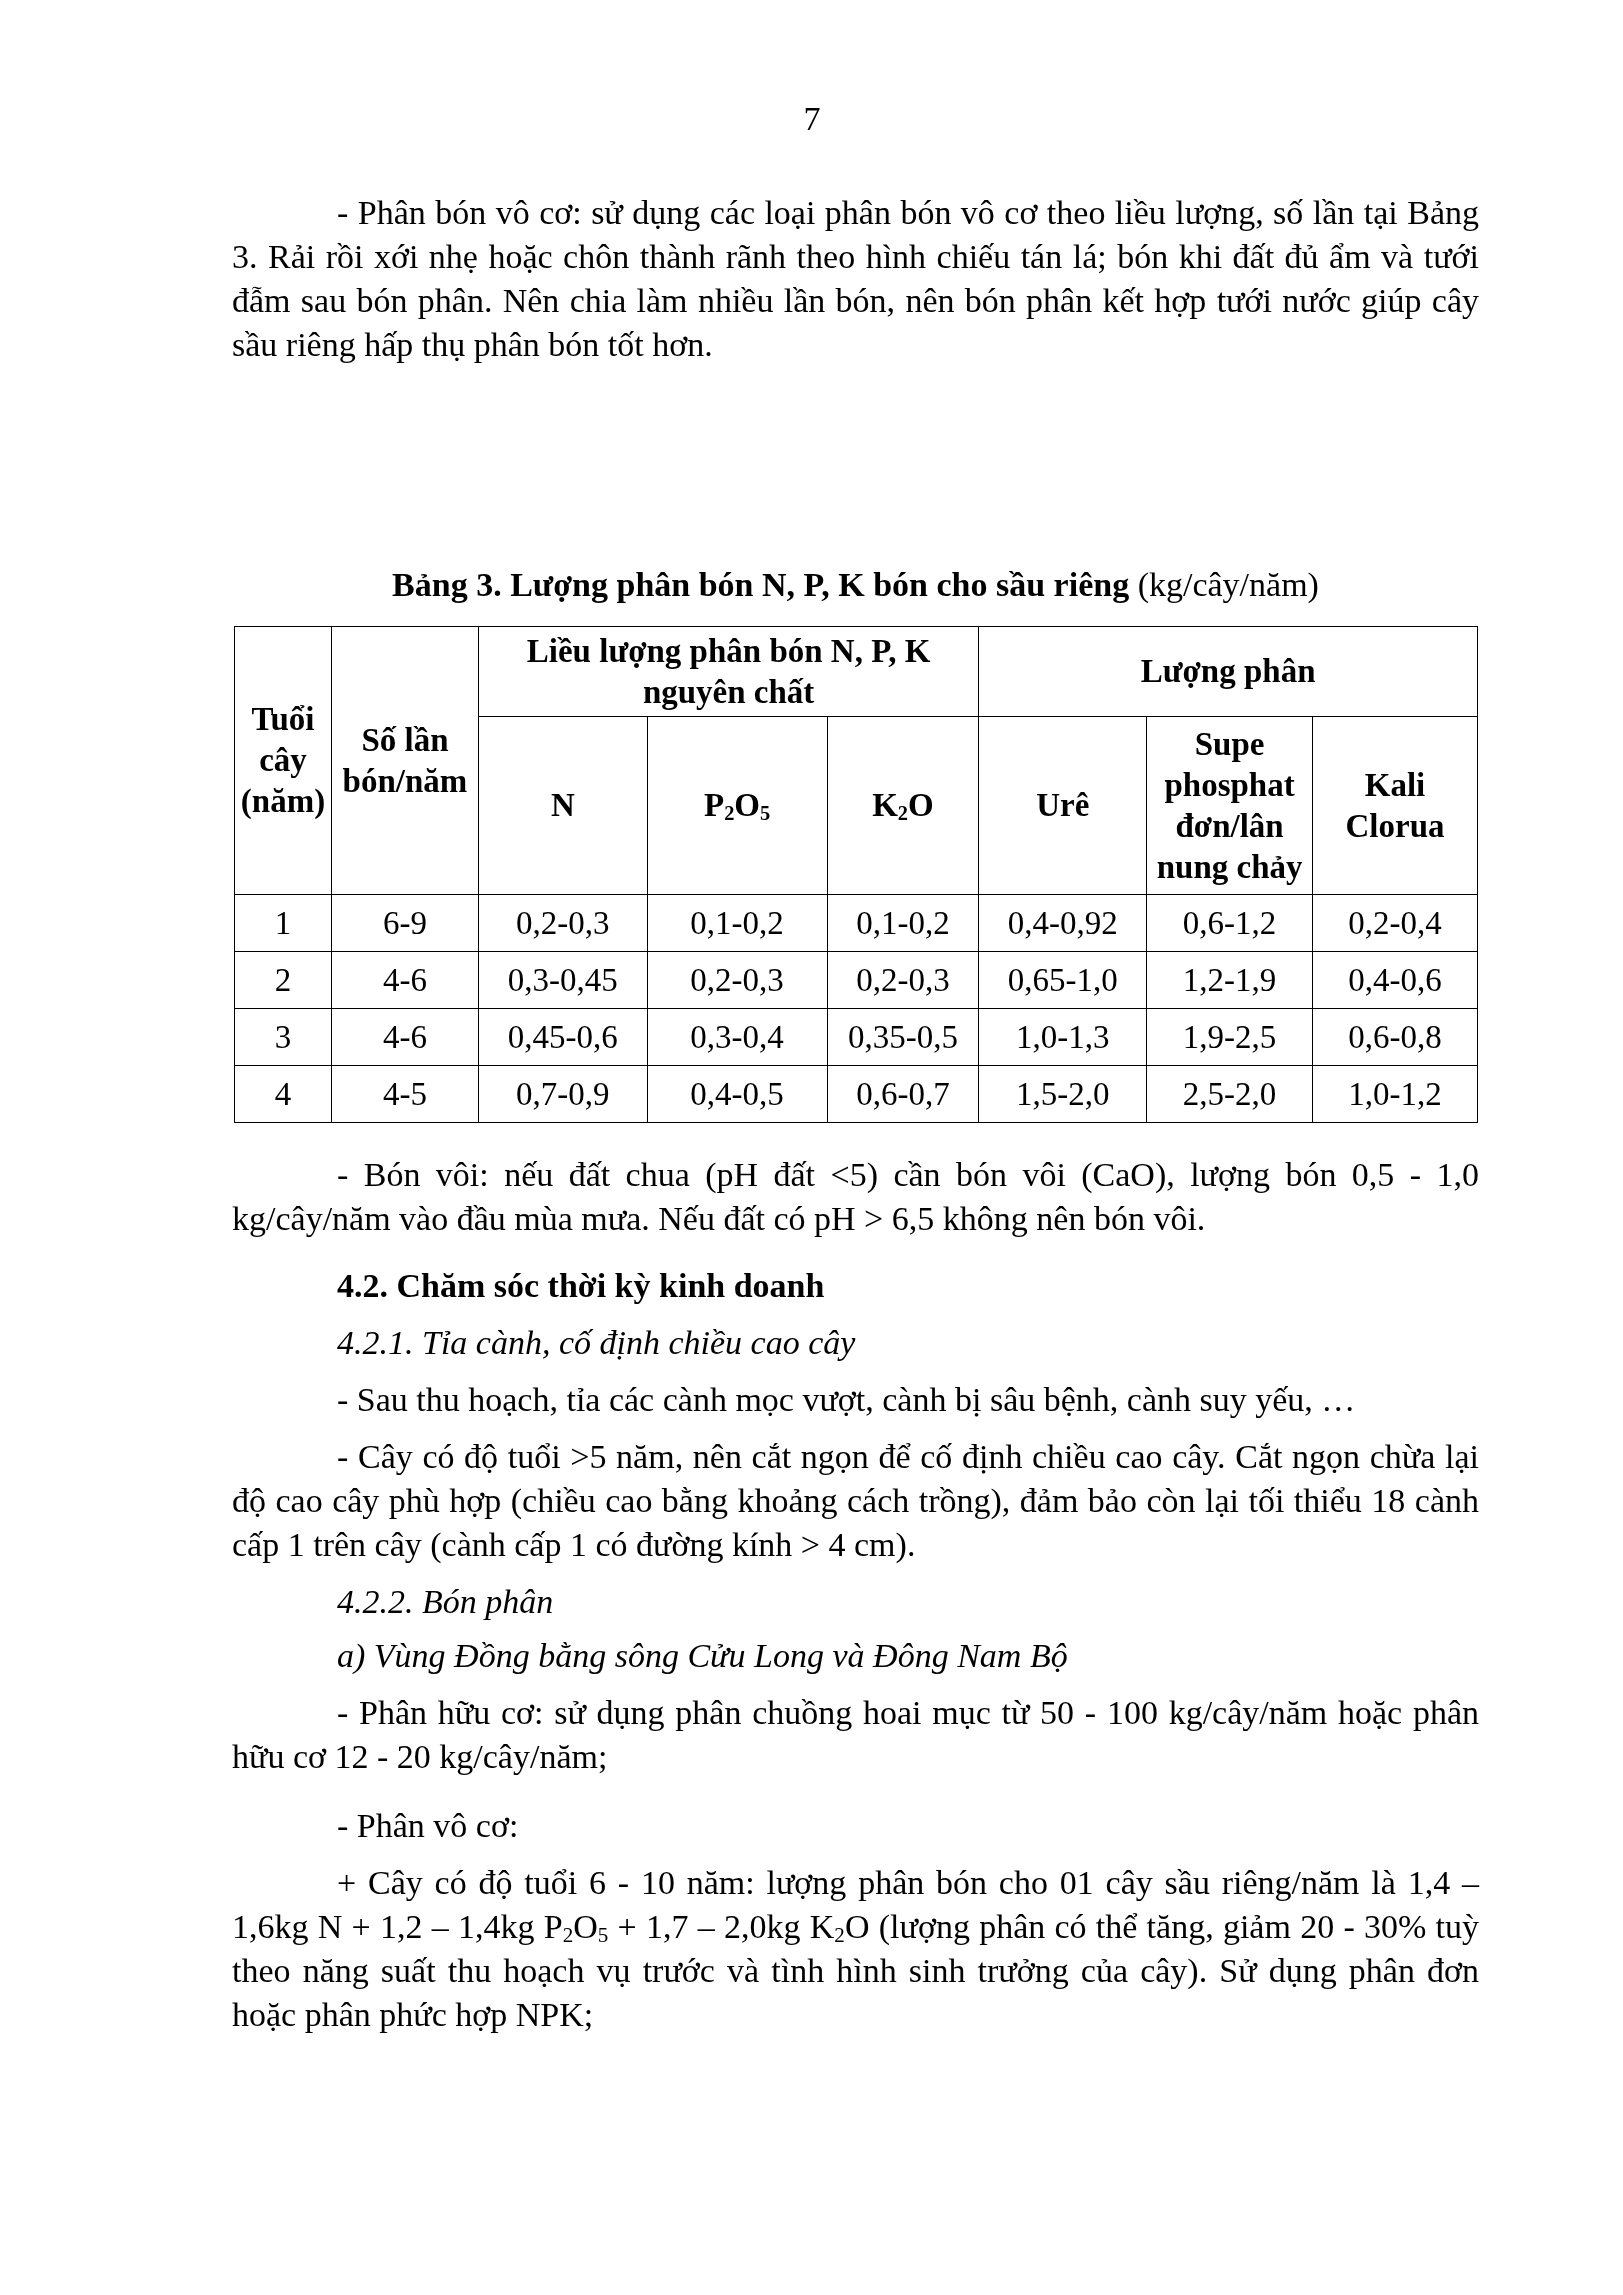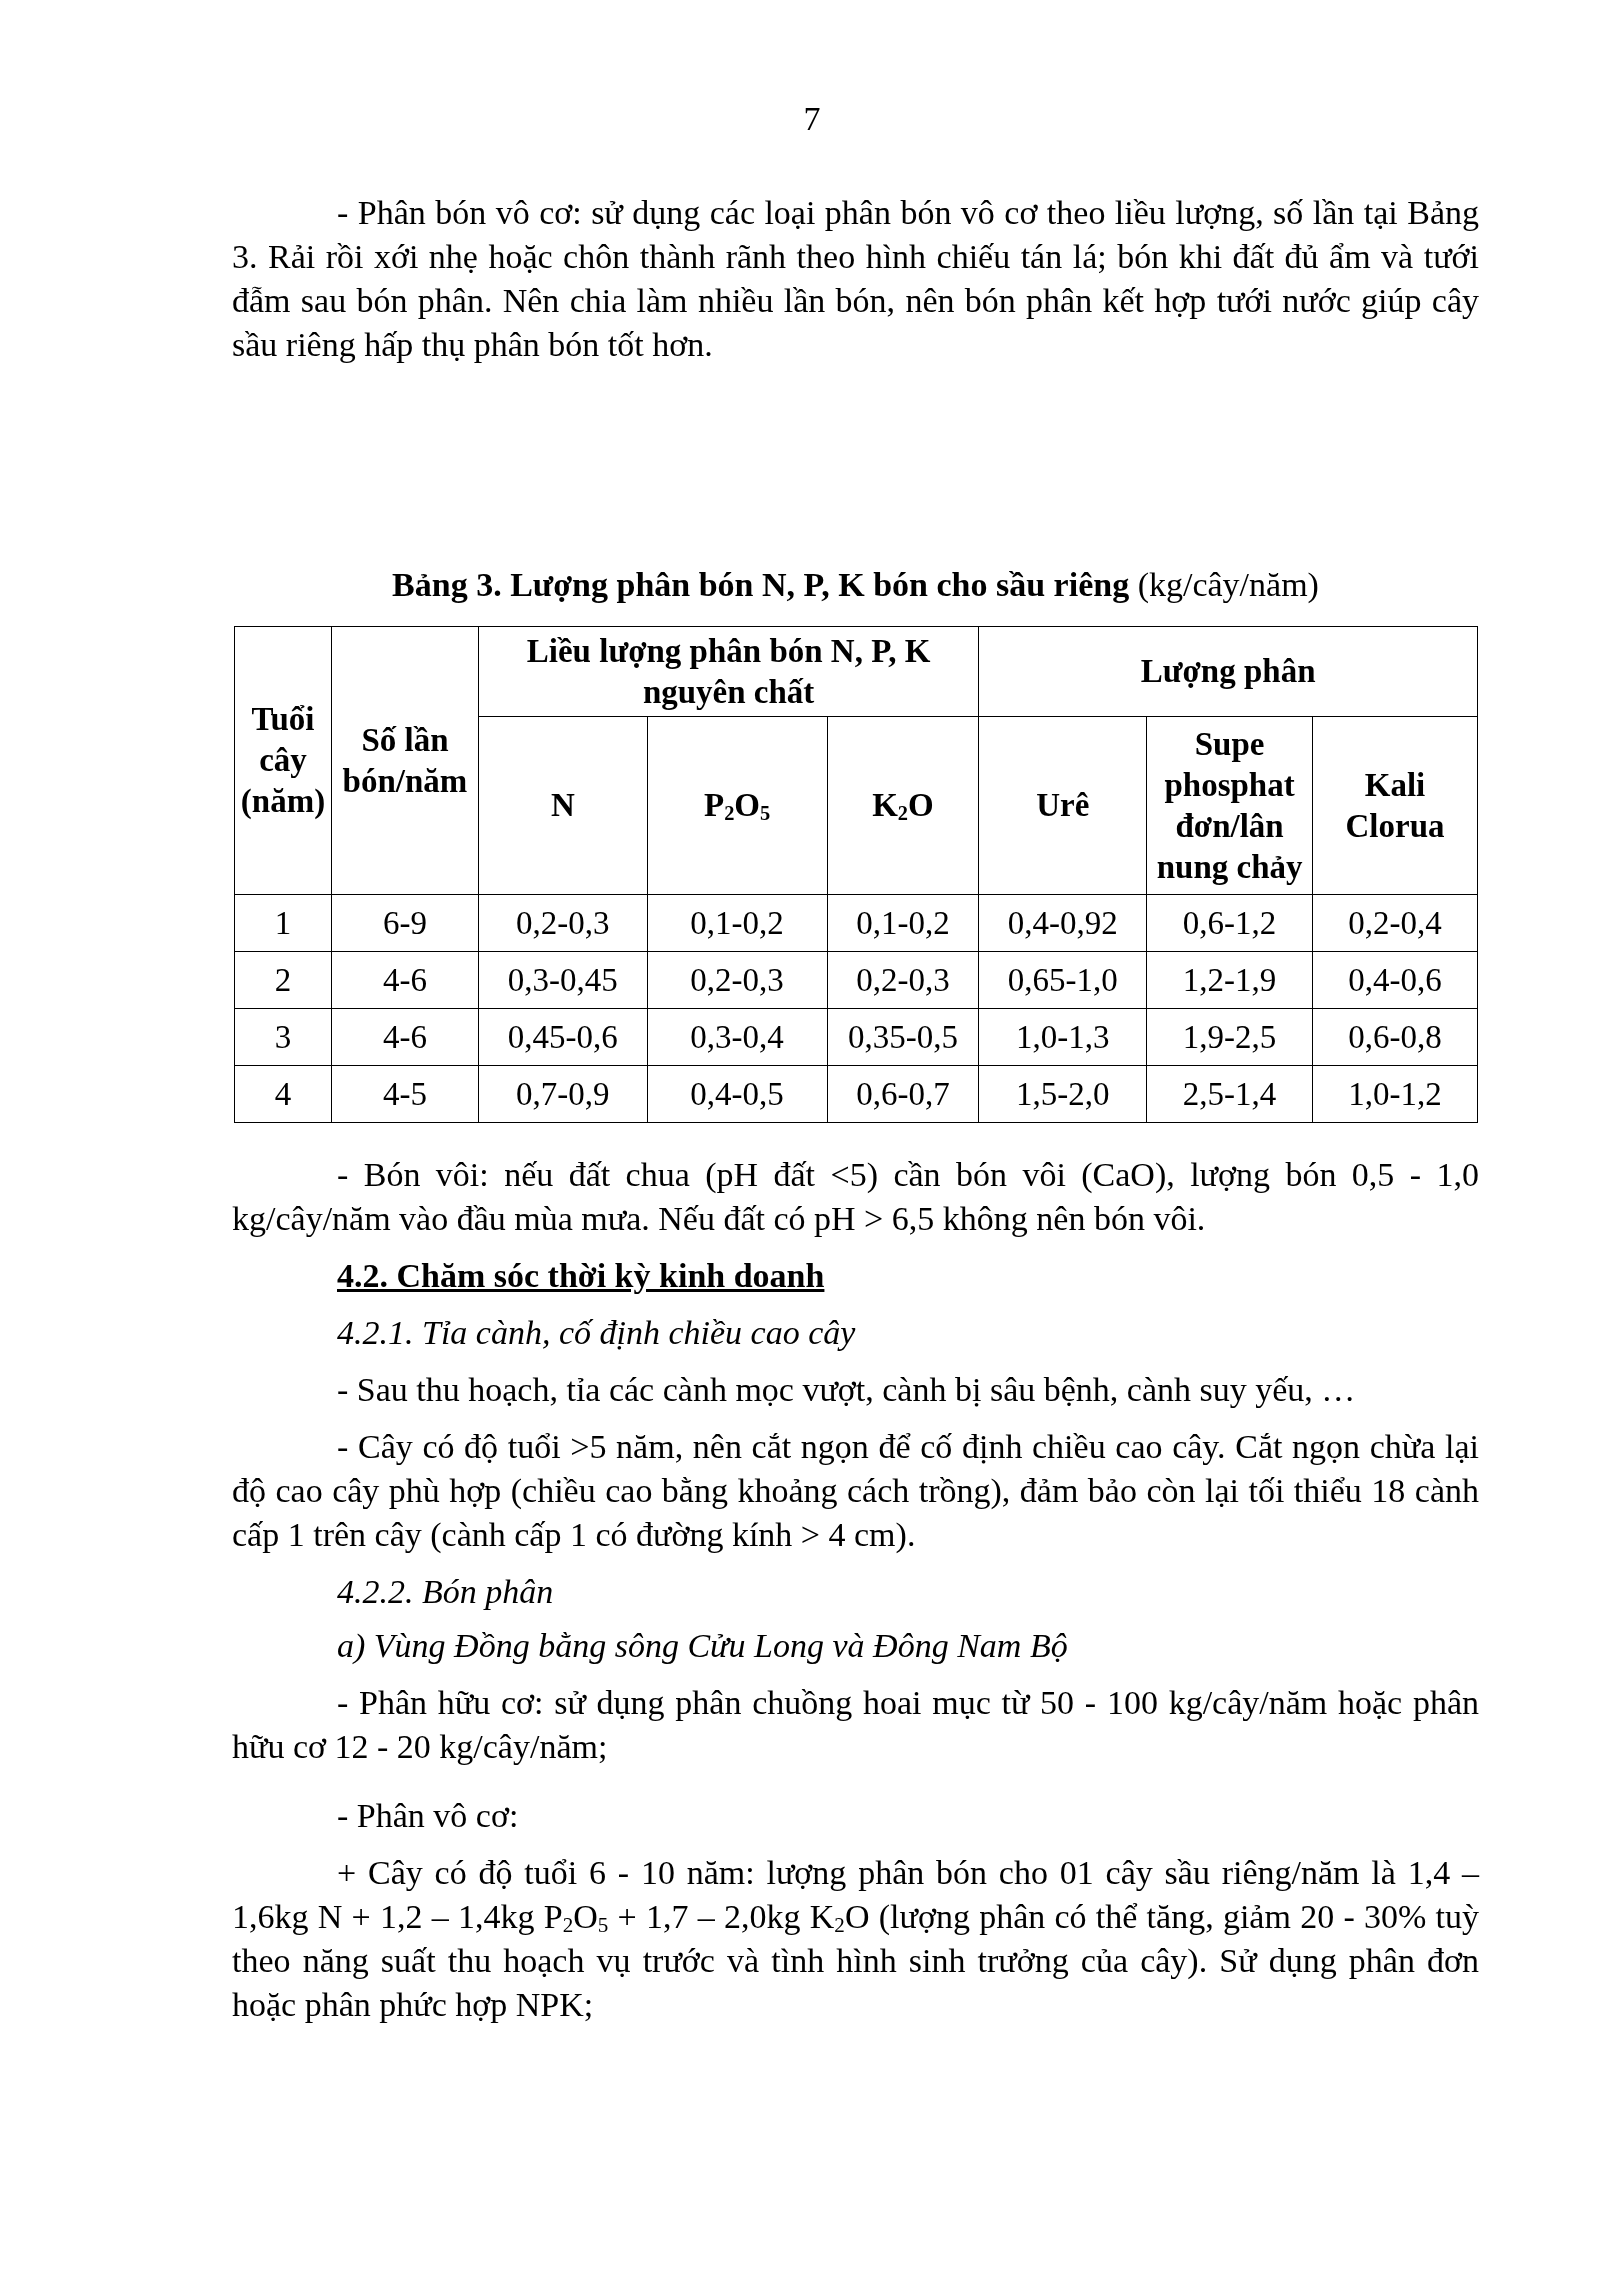--- a/index.html
+++ b/index.html
@@ -94,29 +94,29 @@
         <td>1,9-2,5</td>
         <td>0,6-0,8</td>
       </tr>
       <tr>
         <td>4</td>
         <td>4-5</td>
         <td>0,7-0,9</td>
         <td>0,4-0,5</td>
         <td>0,6-0,7</td>
         <td>1,5-2,0</td>
-        <td>2,5-1,4</td>
+        <td>2,5-2,0</td>
         <td>1,0-1,2</td>
       </tr>
     </tbody>
   </table>
 
   <div class="block" style="top:1153px;">
     <p class="p">- Bón vôi: nếu đất chua (pH đất &lt;5) cần bón vôi (CaO), lượng bón 0,5 - 1,0 kg/cây/năm vào đầu mùa mưa. Nếu đất có pH &gt; 6,5 không nên bón vôi.</p>
-    <p class="p b" style="margin-top:13px;text-decoration:underline;">4.2. Chăm sóc thời kỳ kinh doanh</p>
+    <p class="p b" style="margin-top:23px;">4.2. Chăm sóc thời kỳ kinh doanh</p>
     <p class="p i" style="margin-top:13px;">4.2.1. Tỉa cành, cố định chiều cao cây</p>
     <p class="p" style="margin-top:13px;">- Sau thu hoạch, tỉa các cành mọc vượt, cành bị sâu bệnh, cành suy yếu, …</p>
     <p class="p" style="margin-top:13px;">- Cây có độ tuổi &gt;5 năm, nên cắt ngọn để cố định chiều cao cây. Cắt ngọn chừa lại độ cao cây phù hợp (chiều cao bằng khoảng cách trồng), đảm bảo còn lại tối thiểu 18 cành cấp 1 trên cây (cành cấp 1 có đường kính &gt; 4 cm).</p>
     <p class="p i" style="margin-top:13px;">4.2.2. Bón phân</p>
     <p class="p i" style="margin-top:10px;">a) Vùng Đồng bằng sông Cửu Long và Đông Nam Bộ</p>
     <p class="p" style="margin-top:13px;">- Phân hữu cơ: sử dụng phân chuồng hoai mục từ 50 - 100 kg/cây/năm hoặc phân hữu cơ 12 - 20 kg/cây/năm;</p>
     <p class="p" style="margin-top:25px;">- Phân vô cơ:</p>
     <p class="p" style="margin-top:13px;"><span>+ Cây có độ tuổi 6 - 10 năm: lượng phân bón cho 01 cây sầu riêng/năm là 1,4 – 1,6kg N + 1,2 – 1,4kg P</span><sub>2</sub><span>O</span><sub>5</sub><span> + 1,7 – 2,0kg K</span><sub>2</sub><span>O (lượng phân có thể tăng, giảm 20 - 30% tuỳ theo năng suất thu hoạch vụ trước và tình hình sinh trưởng của cây). Sử dụng phân đơn hoặc phân phức hợp NPK;</span></p>
   </div>
 

